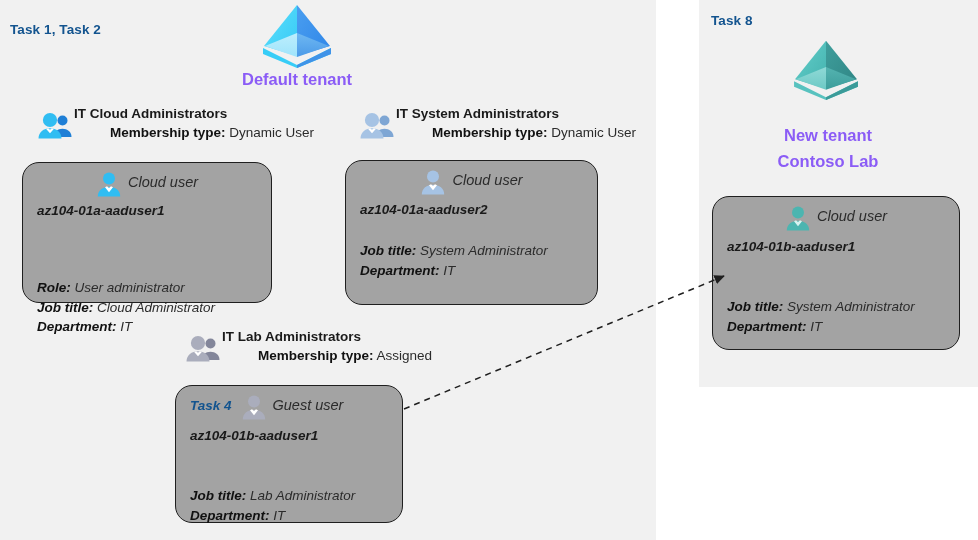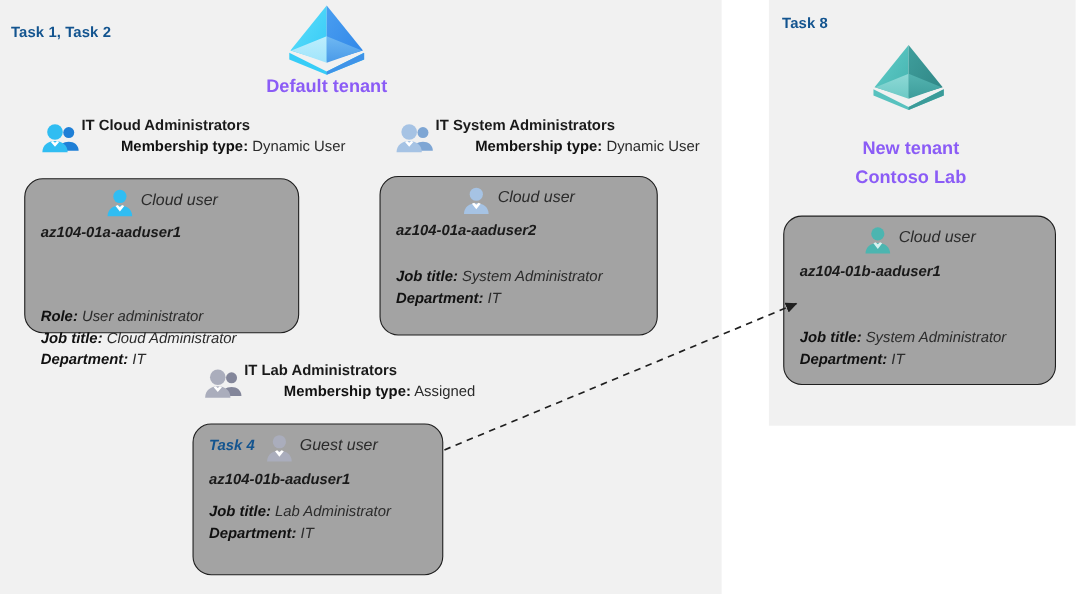--- a/index.html
+++ b/index.html
@@ -213,21 +213,21 @@
     <span class="icon-abs" style="position:relative;top:2px;left:6px;">
       <svg class="icon" width="26" height="26" viewBox="0 0 26 26" aria-hidden="true">
         <circle cx="13" cy="7.6" r="6" fill="#aaadbc"></circle>
         <path d="M1.8 25.5c0-6.1 5-9.7 11.2-9.7s11.2 3.6 11.2 9.7z" fill="#aaadbc"></path>
         <path d="M9 16.2l4 5.1 4-5.1-2-.9-2 1.8-2-1.8z" fill="#ffffff"></path>
       </svg>
     </span>
     <span class="head-label" style="margin-left:6px;">Guest user</span>
   </div>
   <div class="uname" style="top:42px;">az104-01b-aaduser1</div>
-  <div class="attrs" style="top:69px;">
+  <div class="attrs" style="top:100px;">
     <div><b>Job title:</b> <span>Lab Administrator</span></div>
     <div><b>Department:</b> <span>IT</span></div>
   </div>
 </div>
 
 <div class="card" style="left:712px;top:196px;width:248px;height:154px;">
   <div class="card-head" style="top:6px;height:26px;">
     <span class="icon-abs" style="position:relative;top:2px;">
       <svg class="icon" width="26" height="26" viewBox="0 0 26 26" aria-hidden="true">
         <circle cx="13" cy="7.6" r="6" fill="#4cb5b0"></circle>

